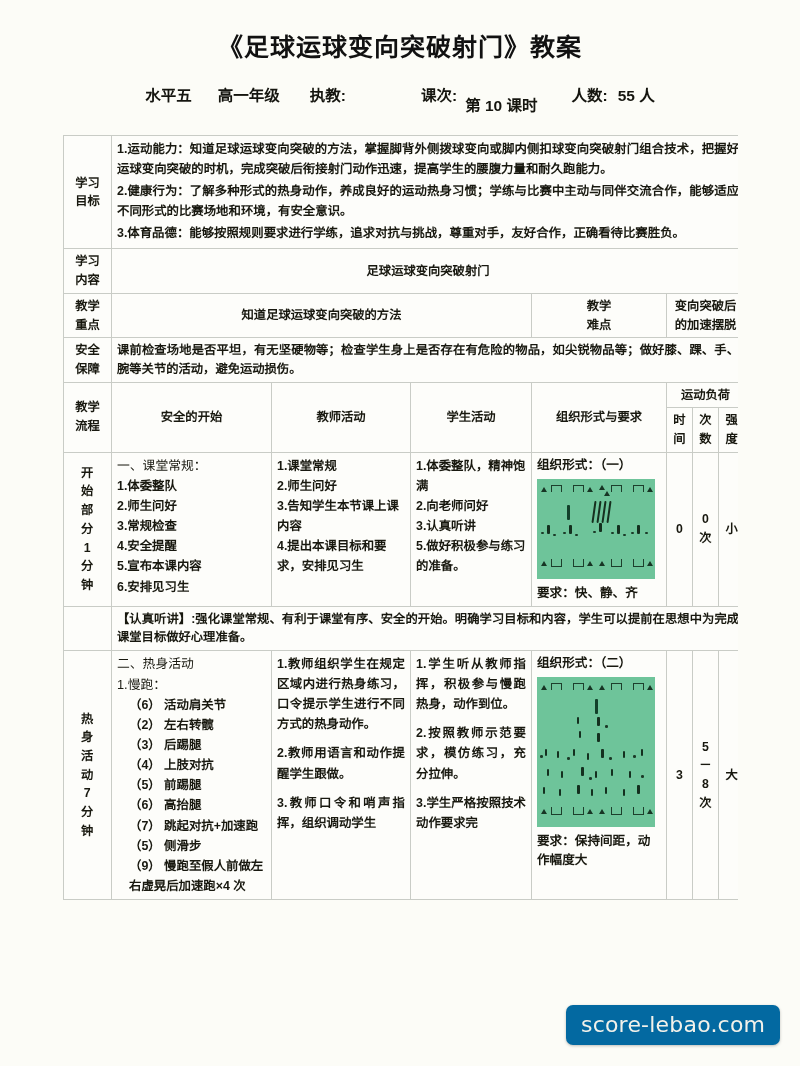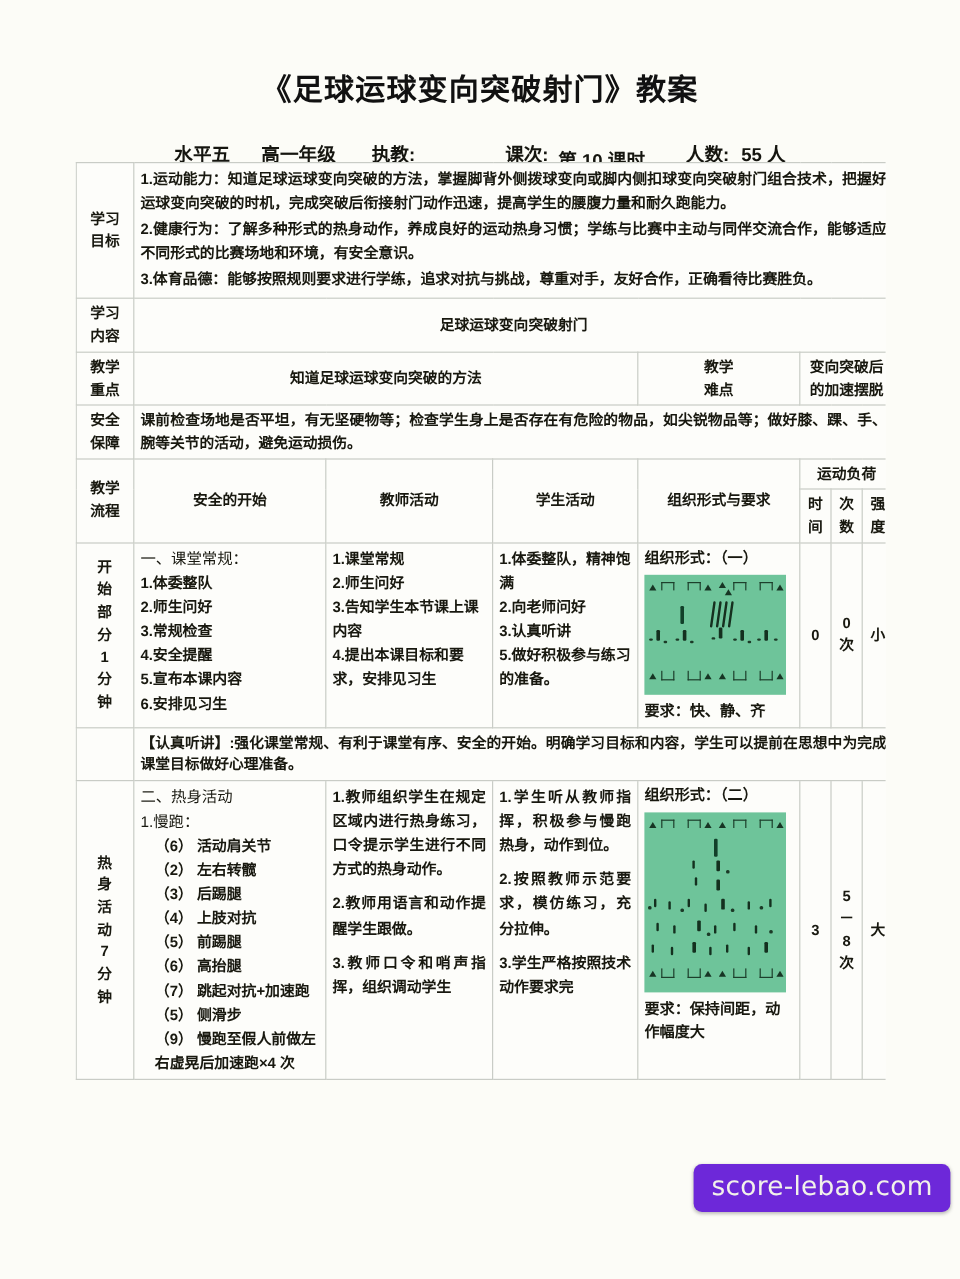--- a/index.html
+++ b/index.html
@@ -23,28 +23,28 @@
     height: 1066px;
     box-sizing: border-box;
   }
 
   
   .doc-title {
     text-align: center;
     font-size: 25px;
     font-weight: bold;
     letter-spacing: 1px;
-    padding-top: 60px;
+    padding-top: 32px;
     line-height: 1.2;
     color: #111;
   }
   .meta-row {
     display: flex;
     justify-content: center;
-    align-items: center;
+    align-items: flex-start;
     gap: 0px;
     padding-top: 21px;
     font-size: 15.5px;
     font-weight: bold;
     color: #15150f;
   }
   .meta-item { white-space: nowrap; }
   .meta-lv   { margin-right: 26px; }
   .meta-gr   { margin-right: 30px; }
   .meta-tc   { margin-right: 52px; }
@@ -239,32 +239,31 @@
     padding: 6px 8px;
     font-size: 12.4px;
     line-height: 1.62;
     text-align: justify;
   }
 
   
   .watermark {
     position: absolute;
     left: 566px;
-    top: 990px;
+    top: 1025px;
     transform: translateY(-50%);
-    background: #6d28d9;
+    background: #0369a1;
     color: #f2f1ea;
     font-size: 22px;
     letter-spacing: 0.2px;
     padding: 7px 15px 8px 15px;
     border-radius: 7px;
     font-family: "DejaVu Sans", "Liberation Sans", sans-serif;
     box-shadow: 0 1px 3px rgba(0,0,0,0.25);
     white-space: nowrap;
-    margin-left: 12px;
   }
 </style>
 </head>
 <body>
 
 <div class="page">
 
   <div class="doc-title">《足球运球变向突破射门》教案</div>
 
   <div class="meta-row">

